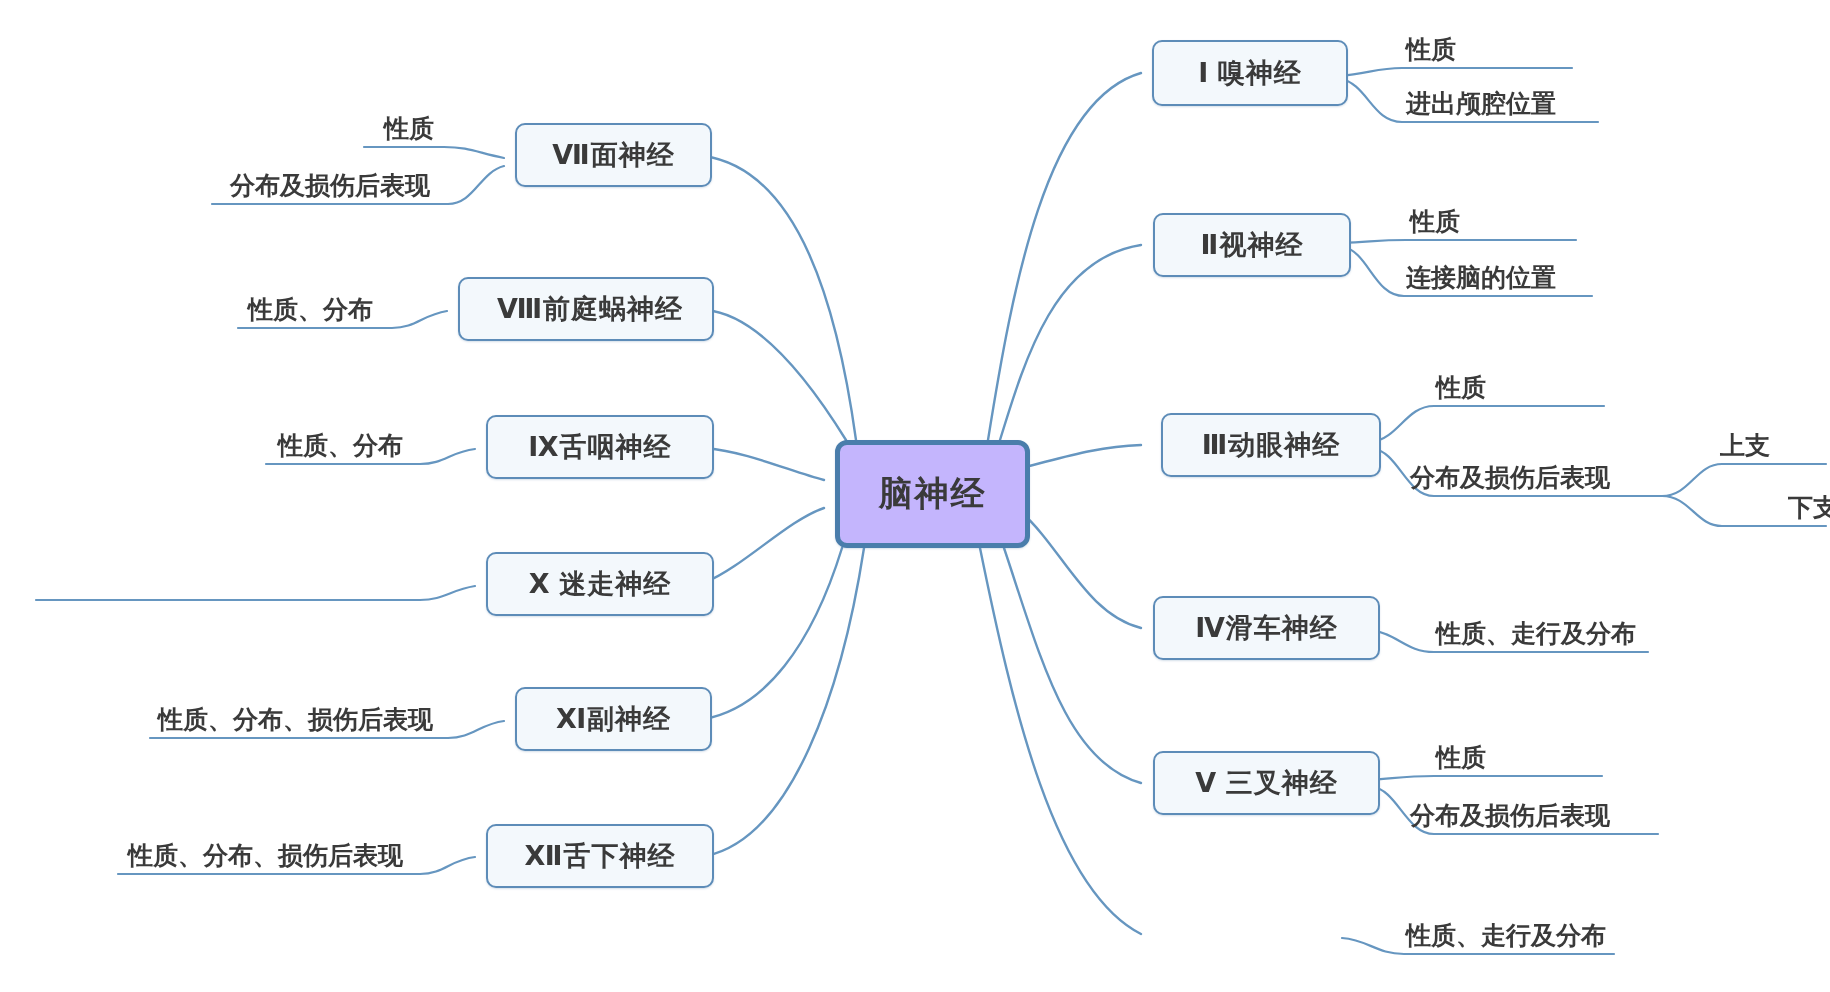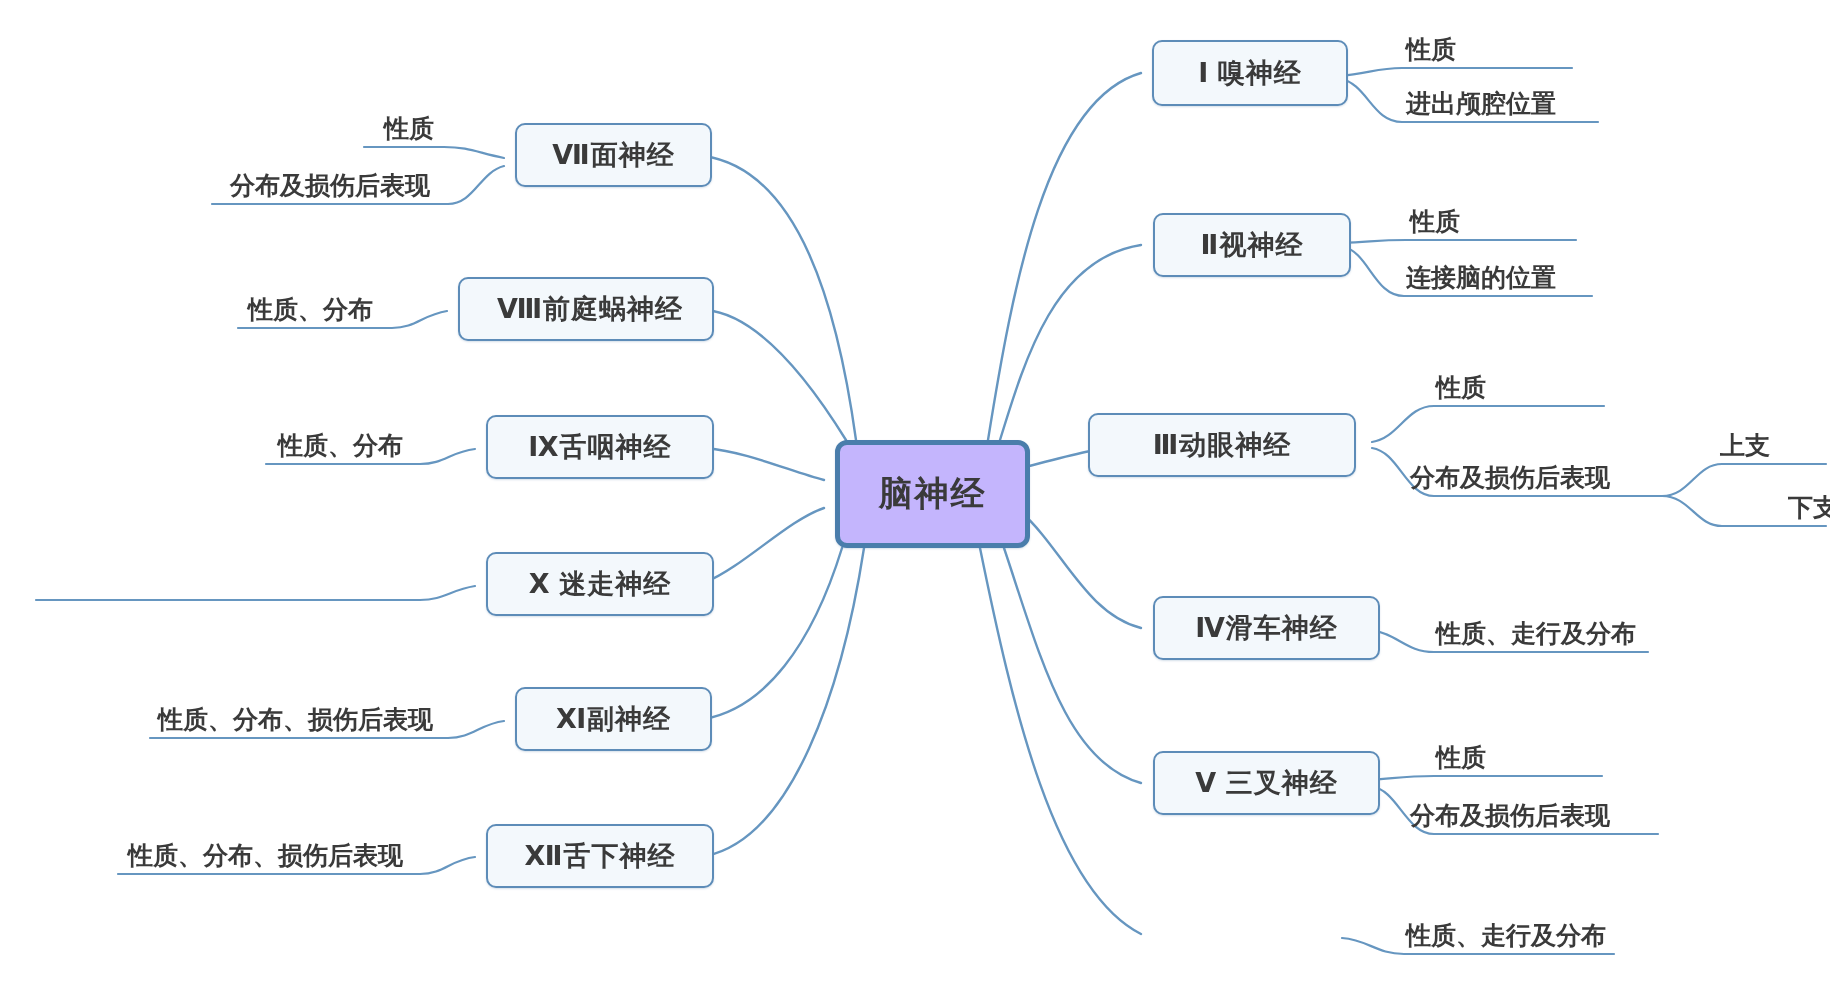--- a/index.html
+++ b/index.html
@@ -63,21 +63,21 @@
     <path class="leafline" d="M 475 449 C 450 452 444 464 420 464 L 266 464"></path>
     <path class="leafline" d="M 475 586 C 450 590 444 600 420 600 L 36 600"></path>
     <path class="leafline" d="M 504 721 C 480 724 472 738 448 738 L 150 738"></path>
     <path class="leafline" d="M 475 857 C 450 860 444 874 420 874 L 118 874"></path>
   </svg>
 
   <div class="topic central" style="left:825px;top:440px;width:195px;height:108px;">脑神经</div>
 
   <div class="topic" style="left:1142px;top:40px;width:196px;height:66px;">Ⅰ 嗅神经</div>
   <div class="topic" style="left:1143px;top:213px;width:198px;height:64px;">Ⅱ视神经</div>
-  <div class="topic" style="left:1078px;top:413px;width:268px;height:64px;">Ⅲ动眼神经</div>
+  <div class="topic" style="left:1151px;top:413px;width:220px;height:64px;">Ⅲ动眼神经</div>
   <div class="topic" style="left:1143px;top:596px;width:227px;height:64px;">Ⅳ滑车神经</div>
   <div class="topic" style="left:1143px;top:751px;width:227px;height:64px;">Ⅴ 三叉神经</div>
 
   <div class="topic" style="left:505px;top:123px;width:197px;height:64px;">Ⅶ面神经</div>
   <div class="topic" style="left:448px;top:277px;width:256px;height:64px;padding-left:8px;">Ⅷ前庭蜗神经</div>
   <div class="topic" style="left:476px;top:415px;width:228px;height:64px;">Ⅸ舌咽神经</div>
   <div class="topic" style="left:476px;top:552px;width:228px;height:64px;">Ⅹ 迷走神经</div>
   <div class="topic" style="left:505px;top:687px;width:197px;height:64px;">Ⅺ副神经</div>
   <div class="topic" style="left:476px;top:824px;width:228px;height:64px;">Ⅻ舌下神经</div>
 

